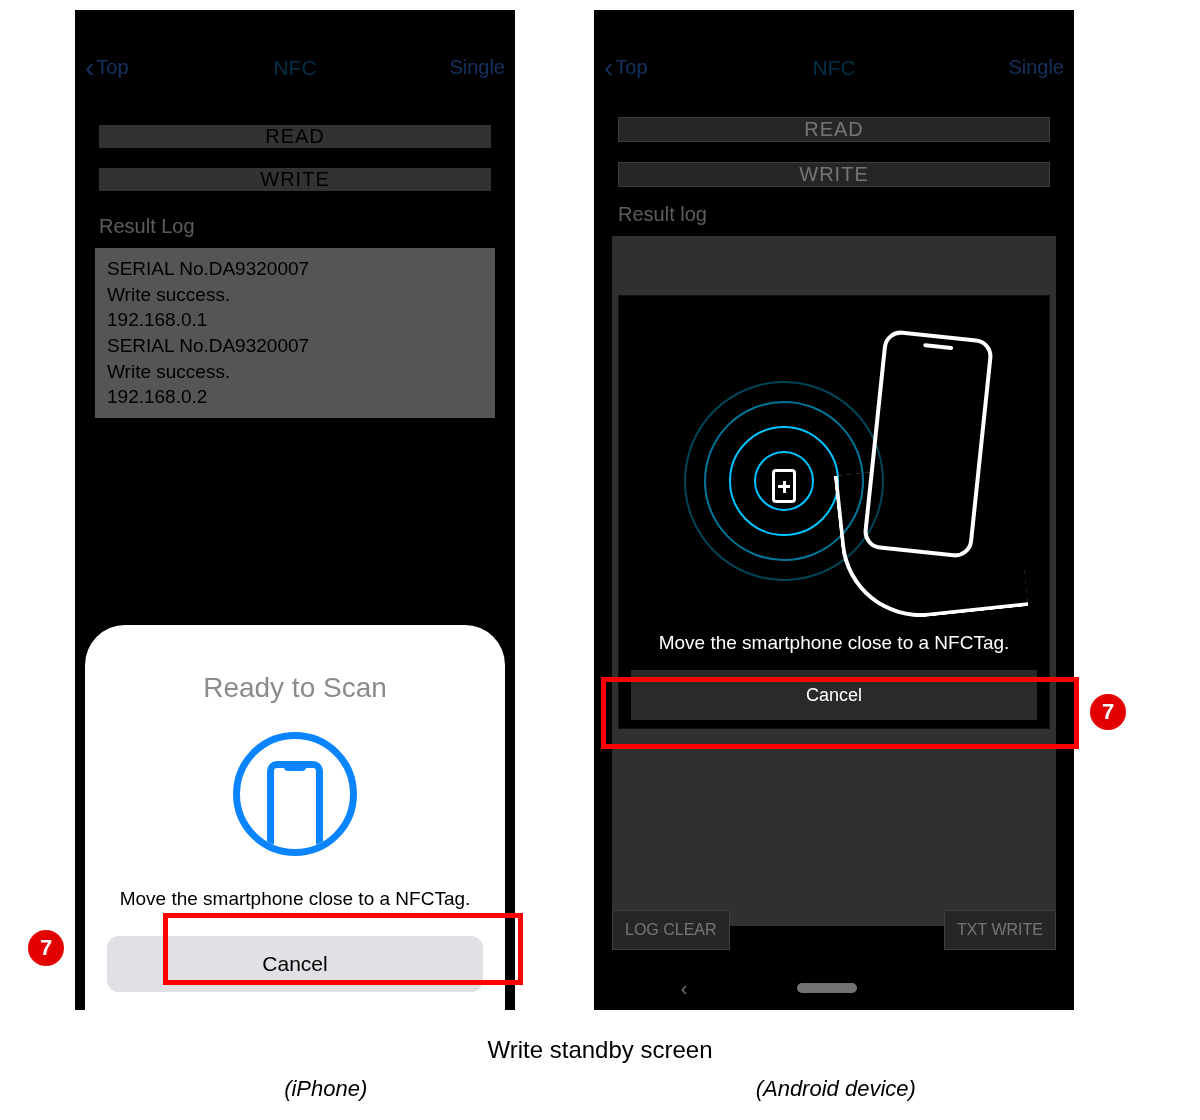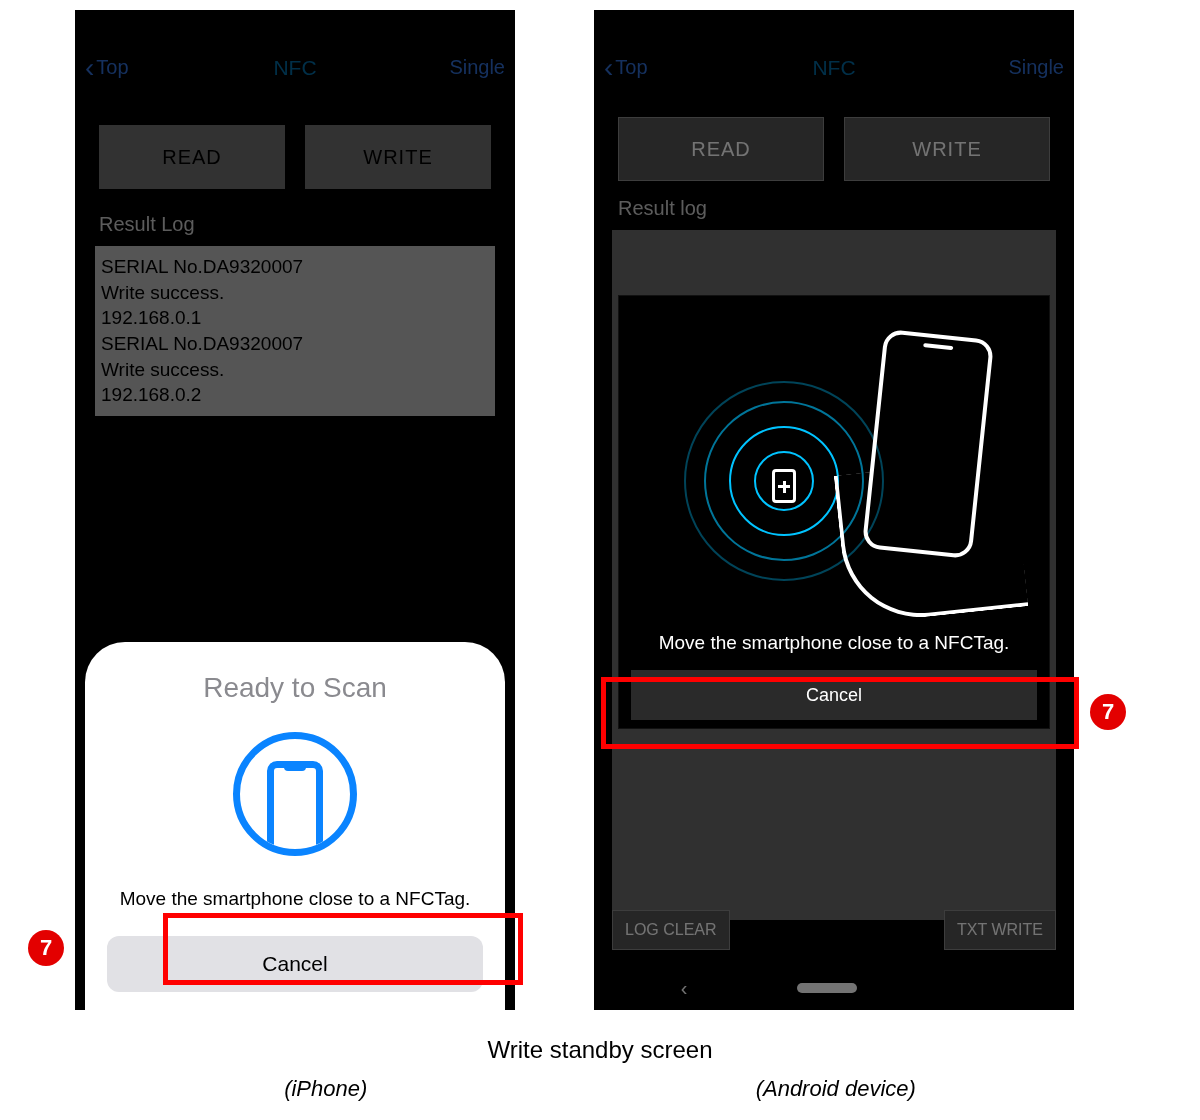--- a/index.html
+++ b/index.html
@@ -24,54 +24,54 @@
   font-size: 20px;
   margin-top: 30px;
 }
 .header .back { display: flex; align-items: center; gap: 2px; }
 .header .chev { font-size: 28px; line-height: 1; }
 .header .title { color: #0369a1; font-size: 21px; position: absolute; left: 0; right: 0; text-align: center; pointer-events: none; font-weight: 400;}
 .header .right { color: #2f6cd0; }
 
 .dim-overlay { position: absolute; inset: 0; background: rgba(0,0,0,0.55); z-index: 5; }
 
-.btn-row { display: flex; gap: 20px; justify-content: center; padding: 30px 24px 20px; }
+.btn-row { display: flex; gap: 20px; justify-content: center; padding: 30px 24px 20px; flex-direction: column; }
 .big-btn {
   flex: 1;
   height: 64px;
   background: #6f6f6f;
   color: #000;
   font-size: 20px;
   letter-spacing: 1px;
   display: flex; align-items: center; justify-content: center;
   border: none;
 }
 .android .big-btn { color: #fff; background:#555; border:1px solid #888;}
 .android .btn-row { padding: 22px 24px 12px; }
 
 .section-label { color: #ccc; font-size: 20px; padding: 4px 24px; }
 
 .log-area {
   background: #bdbdbd;
   margin: 6px 20px 0;
-  padding: 8px 6px;
+  padding: 8px 12px;
   font-size: 19px;
   color: #000;
   line-height: 1.35;
 }
 .log-line { white-space: pre-wrap; }
 
 
 .ios-sheet {
   position: absolute;
   left: 10px; right: 10px; bottom: 0;
   background: #fff;
   border-radius: 40px 40px 0 0;
   z-index: 10;
-  padding: 30px 22px 18px;
+  padding: 47px 22px 18px;
   text-align: center;
 }
 .ios-sheet .sheet-title { color: #8a8a8f; font-size: 28px; margin-bottom: 28px; }
 .ios-phone-circle {
   width: 124px; height: 124px; border: 7px solid #0a84ff; border-radius: 50%;
   margin: 0 auto 30px; position: relative; overflow:hidden;
 }
 .ios-phone-shape {
   position:absolute; left:50%; transform:translateX(-50%); top:22px;
   width:56px; height:120px; border:7px solid #0a84ff; border-radius:10px 10px 0 0;

